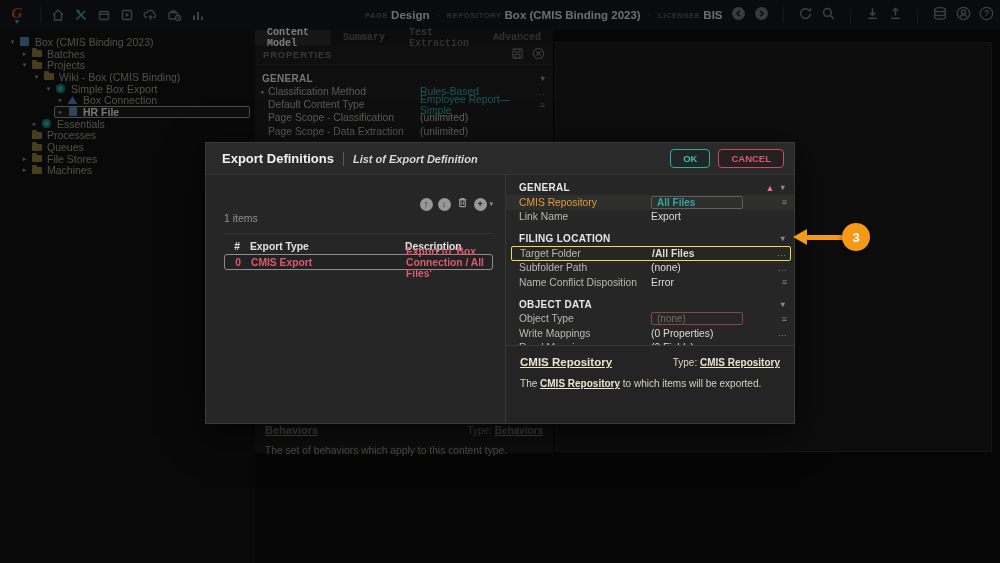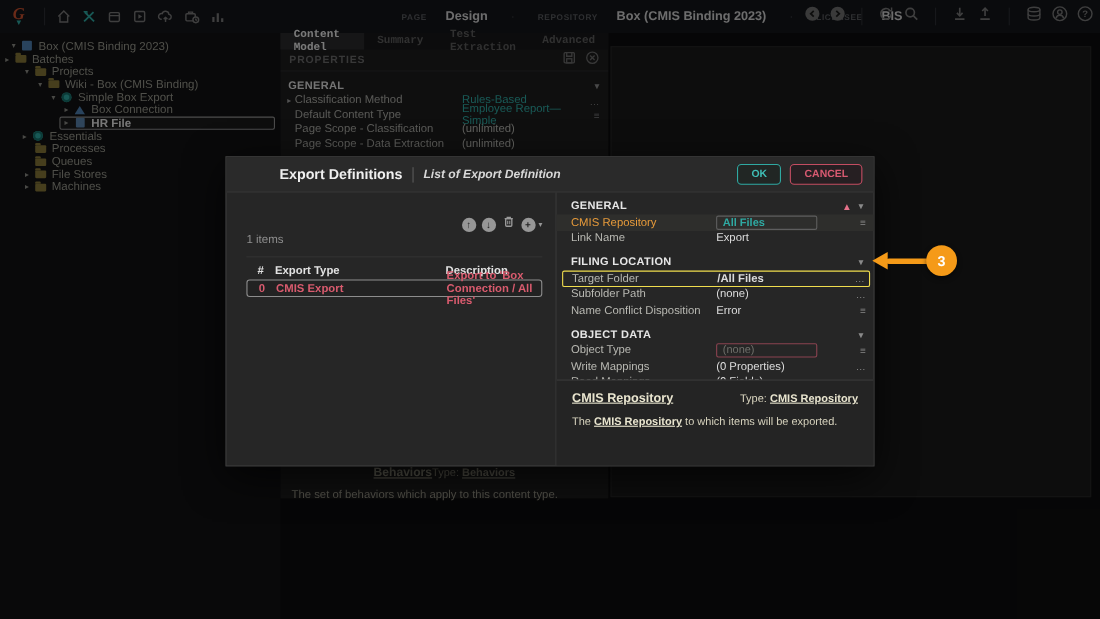--- a/index.html
+++ b/index.html
@@ -14,21 +14,21 @@
   
   .topbar { position:absolute; left:0; top:0; width:1000px; height:30px;
     background:#14161a; display:flex; align-items:center; z-index:1; }
   .logo { width:34px; text-align:center; line-height:1; }
   .logo .g { font-family:"Liberation Serif", serif; font-weight:bold; font-style:italic;
     color:#c8502f; font-size:15px; display:block; }
   .logo .chev { display:block; color:#2fa9a2; font-size:7px; margin-top:-3px; }
   .tb-div { width:1px; height:16px; background:#2c2e33; margin:0 6px; }
   .nav-icons { display:flex; align-items:center; gap:9px; margin-left:4px; }
   .nav-icons svg { display:block; }
-  .tb-center { position:absolute; left:365px; top:0; height:30px; display:flex; align-items:center; gap:17px; }
+  .tb-center { position:absolute; left:365px; top:0; height:30px; display:flex; align-items:center; gap:3px; }
   .tb-label { font-size:7.5px; letter-spacing:.6px; color:#585a5e; font-weight:bold; }
   .tb-value { font-size:11.5px; font-weight:bold; color:#cfcfcf; }
   .tb-dot { color:#4a4c50; font-size:10px; margin:0 4px; }
   .tb-right { position:absolute; right:6px; top:0; height:30px; display:flex; align-items:center; gap:8px; }
   
   .tree { position:absolute; left:0; top:30px; width:255px; height:533px; background:#121213; padding-top:6px; z-index:1; }
   .tree-item { display:flex; height:11.7px; align-items:center; font-size:10.5px; color:#96968c; }
   .tree-inner { display:flex; align-items:center; flex:1; margin-right:5px; height:100%; border:1px solid transparent; }
   .tree-inner.sel { border:1px solid #8f8f8f; border-radius:2px; background:#1b1b1c; color:#e3e3e3; }
   .tw { width:11px; text-align:center; font-size:7px; color:#8a8a84; flex-shrink:0; }
@@ -52,34 +52,34 @@
   .sec-head { display:flex; align-items:center; height:14px; padding:0 8px 0 7px; font-size:10px; font-weight:bold; color:#dcdcdc; letter-spacing:.3px; margin-top:6px; }
   .sec-head .sp { flex:1; }
   .chev-sm { color:#8a8a8a; font-size:8px; }
   .prow { display:flex; align-items:center; height:13.2px; font-size:10.3px; padding:0 8px 0 3px; }
   .prow .exp { width:10px; font-size:7px; color:#999; text-align:center; flex-shrink:0; }
   .prow .lab { width:152px; color:#a9a9a3; flex-shrink:0; }
   .prow .val { flex:1; color:#b4b4ae; }
   .prow .val.accent { color:#2fa9a2; }
   .prow .trail { width:14px; text-align:right; color:#7c7c7c; font-size:9px; }
   .cfooter { position:absolute; left:0; right:0; top:392px; padding:2px 10px; }
-  .cf-row { display:flex; justify-content:center; align-items:baseline; }
+  .cf-row { display:flex; justify-content:space-between; align-items:baseline; }
   .cf-title { font-size:11px; font-weight:bold; text-decoration:underline; color:#9a9786; }
   .cf-type { font-size:10px; color:#8f8c7c; }
   .cf-type b { text-decoration:underline; }
   .cf-desc { margin-top:9px; font-size:10.3px; color:#9b988a; }
   
   .viewer { position:absolute; left:555px; top:42px; width:437px; height:410px; background:#191919; border:1px solid #262627; z-index:1; }
   
   .overlay { position:absolute; inset:0; background:rgba(0,0,0,0.47); z-index:5; }
   
   .modal { position:absolute; left:205px; top:142px; width:590px; height:282px; background:#262626;
     border:1px solid #3a3a3a; box-shadow:0 10px 36px rgba(0,0,0,.75); z-index:10; }
   .m-head { height:32px; display:flex; align-items:center; padding:0 10px 0 16px; background:#2a2a2a; border-bottom:1px solid #353535; }
-  .m-title { font-size:13px; font-weight:bold; color:#f0f0f0;margin-left:32px; }
+  .m-title { font-size:13px; font-weight:bold; color:#f0f0f0; }
   .m-sep { width:1px; height:14px; background:#5a5a5a; margin:0 9px; }
   .m-subtitle { font-size:11px; font-style:italic; font-weight:bold; color:#d8d8d8; }
   .m-head .sp { flex:1; }
   .btn { font-size:9.5px; font-weight:bold; padding:3px 12px; border-radius:4px; background:#212624; cursor:pointer; }
   .btn-ok { border:1px solid #2fa9a2; color:#3fbdb5; margin-right:8px; }
   .btn-cancel { border:1px solid #c44d62; color:#d85a71; background:#261f22; }
   .m-body { display:flex; height:248px; }
   .m-left { width:300px; padding:9px 12px 0 18px; }
   .ml-top { display:flex; align-items:center; }
   .items-count { font-size:10.5px; color:#8f8f8f;margin-top:28px; }
@@ -246,21 +246,21 @@
 <div class="tree">
   <div class="tree-item" style="padding-left:6px">
     <div class="tree-inner">
         <span class="tw">▾</span>
         <span class="ti">
           <i class="i-cube"></i>
         </span>
         <span class="tree-label">Box (CMIS Binding 2023)</span>
       </div>
   </div>
-  <div class="tree-item" style="">
+  <div class="tree-item" style="padding-left:18px">
     <div class="tree-inner">
         <span class="tw">▸</span>
         <span class="ti">
           <i class="i-folder"></i>
         </span>
         <span class="tree-label">Batches</span>
       </div>
   </div>
   <div class="tree-item" style="padding-left:18px">
     <div class="tree-inner">
@@ -300,21 +300,21 @@
   </div>
   <div class="tree-item" style="padding-left:54px">
     <div class="tree-inner sel">
         <span class="tw">▸</span>
         <span class="ti">
           <i class="i-file"></i>
         </span>
         <span class="tree-label" style="font-weight:bold">HR File</span>
       </div>
   </div>
-  <div class="tree-item" style="padding-left:16px">
+  <div class="tree-item" style="padding-left:28px">
     <div class="tree-inner">
         <span class="tw">▸</span>
         <span class="ti">
           <i class="i-gear"></i>
         </span>
         <span class="tree-label">Essentials</span>
       </div>
   </div>
   <div class="tree-item" style="padding-left:18px">
     <div class="tree-inner">

